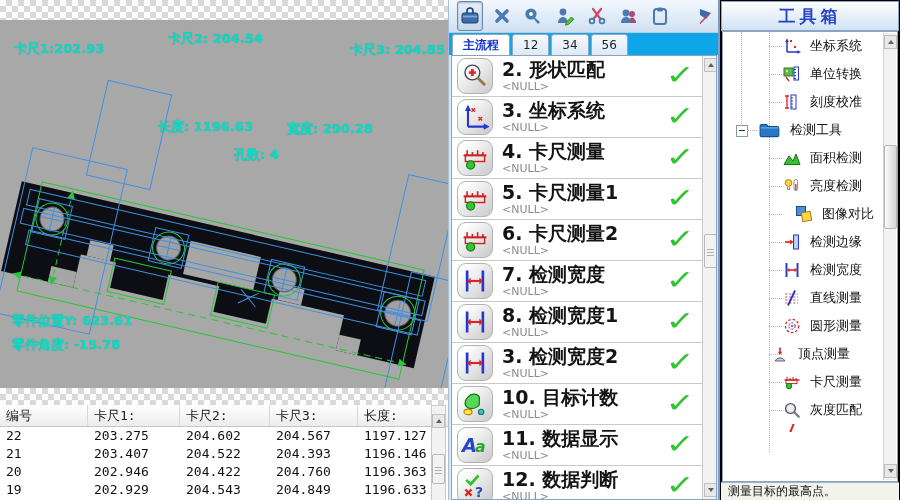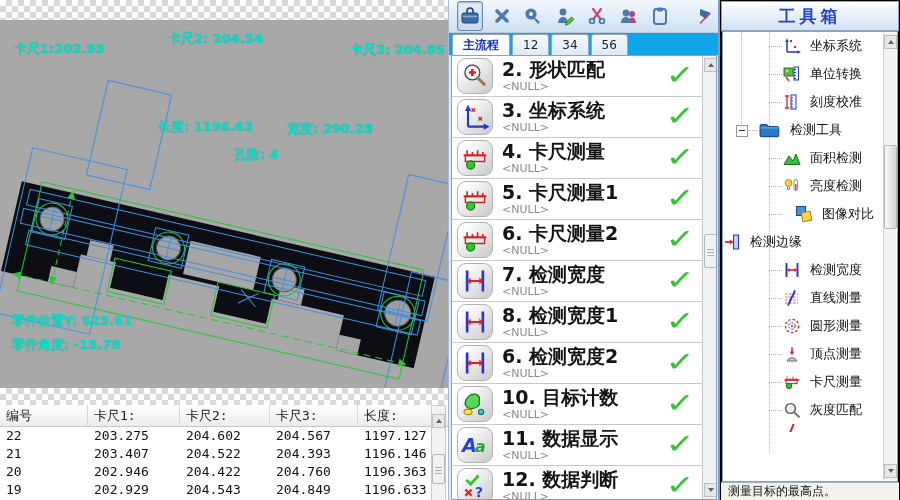--- a/index.html
+++ b/index.html
@@ -365,21 +365,21 @@
 
       <div class="step">
         <span class="sicon">
           <svg width="28" height="28" viewBox="0 0 32 32">
               <path d="M7 4v24M25 4v24" stroke="#2636c8" stroke-width="3"></path>
               <path d="M10 16h12" stroke="#d22" stroke-width="2.4"></path>
               <path d="M11 12l-4 4 4 4zM21 12l4 4-4 4z" fill="#d22"></path>
             </svg>
         </span>
         <span class="stxt">
-            <span class="stitle">6. 检测宽度2</span>
+            <span class="stitle">3. 检测宽度2</span>
             <span class="ssub">&lt;NULL&gt;</span>
           </span>
         <span class="scheck">✓</span>
       </div>
 
       <div class="step">
         <span class="sicon">
           <svg width="28" height="28" viewBox="0 0 32 32">
               <path d="M9 7c5-4.5 13-2 12 4s2 5-2 8-11 3.5-13.5-1S6.5 9.5 9 7z" fill="#58d858" stroke="#1c701c" stroke-width="1.4"></path>
               <ellipse cx="8" cy="25" rx="4.6" ry="3.2" fill="#ffe44a" stroke="#b8860b" stroke-width="1.3"></ellipse>
@@ -508,21 +508,21 @@
 
       <div class="trnode" style="padding-left:72px;">
         <span class="stub" style="left:46px;"></span>
         <svg class="ticon" viewBox="0 0 18 18">
             <rect x="1.5" y="1.5" width="9" height="9" fill="#4a90d8" stroke="#184e86"></rect>
             <rect x="7" y="7" width="9" height="9" fill="#ffd24a" stroke="#a87808" transform="rotate(-10 11.5 11.5)"></rect>
           </svg>
         <span class="tlabel">图像对比</span>
       </div>
 
-      <div class="trnode" style="align-items:center;">
+      <div class="trnode" style="padding-left:60px;align-items:center;">
         <span class="stub" style="left:46px;"></span>
         <svg class="ticon" viewBox="0 0 18 18">
             <rect x="10.5" y="2" width="5" height="14" fill="#c2cfe8" stroke="#2636c8"></rect>
             <path d="M2 9h5.5" stroke="#d22" stroke-width="1.7"></path>
             <path d="M7 6.6L10.5 9 7 11.4z" fill="#d22"></path>
           </svg>
         <span class="tlabel">检测边缘</span>
       </div>
 
       <div class="trnode" style="padding-left:60px;">
@@ -547,21 +547,21 @@
       <div class="trnode" style="padding-left:60px;">
         <span class="stub" style="left:46px;"></span>
         <svg class="ticon" viewBox="0 0 18 18">
             <circle cx="9" cy="9" r="6.6" fill="none" stroke="#d22" stroke-width="1.3" stroke-dasharray="2.5 2"></circle>
             <circle cx="9" cy="9" r="3.2" fill="none" stroke="#2636c8" stroke-dasharray="2 1.5"></circle>
             <circle cx="9" cy="9" r="1.1" fill="#d22"></circle>
           </svg>
         <span class="tlabel">圆形测量</span>
       </div>
 
-      <div class="trnode" style="padding-left:60px;">
+      <div class="trnode" style="padding-left:48px;">
         <span class="stub" style="left:46px;"></span>
         <svg class="ticon" viewBox="0 0 18 18">
             <path d="M4 16a5.5 5.5 0 0 1 10 0z" fill="#c8ccd8" stroke="#667"></path>
             <path d="M9 2.5v5" stroke="#d22" stroke-width="1.6"></path>
             <path d="M6.8 6.8L9 10l2.2-3.2z" fill="#d22"></path>
           </svg>
         <span class="tlabel">顶点测量</span>
       </div>
 
       <div class="trnode" style="padding-left:60px;">

